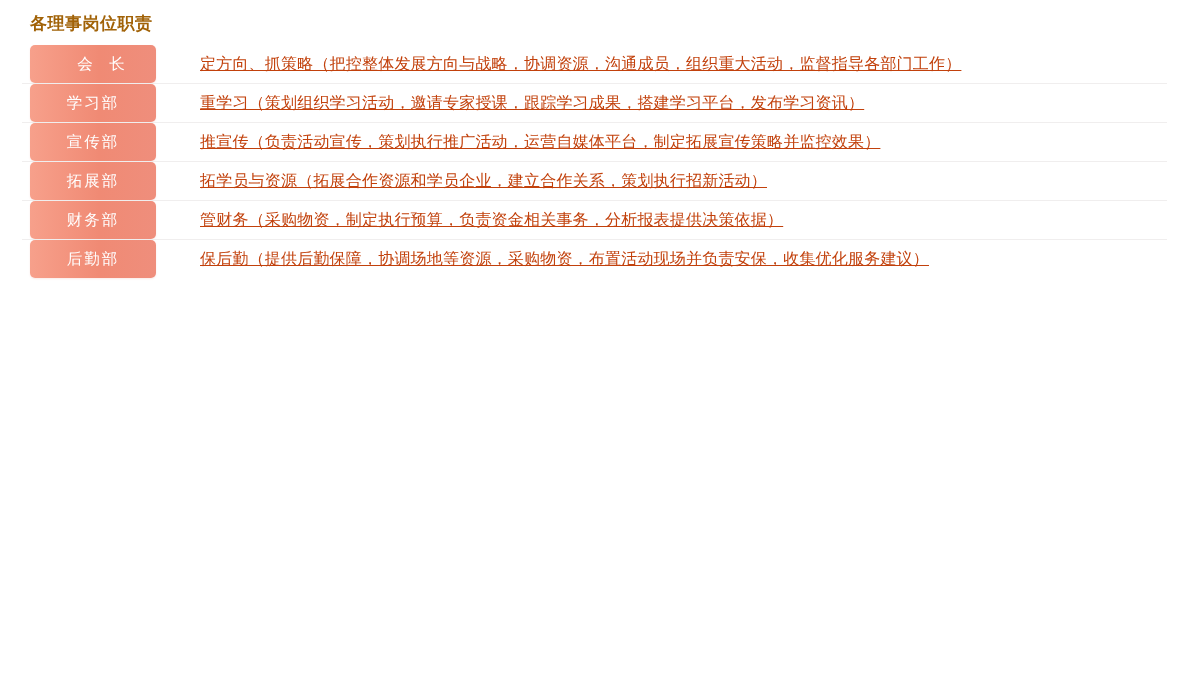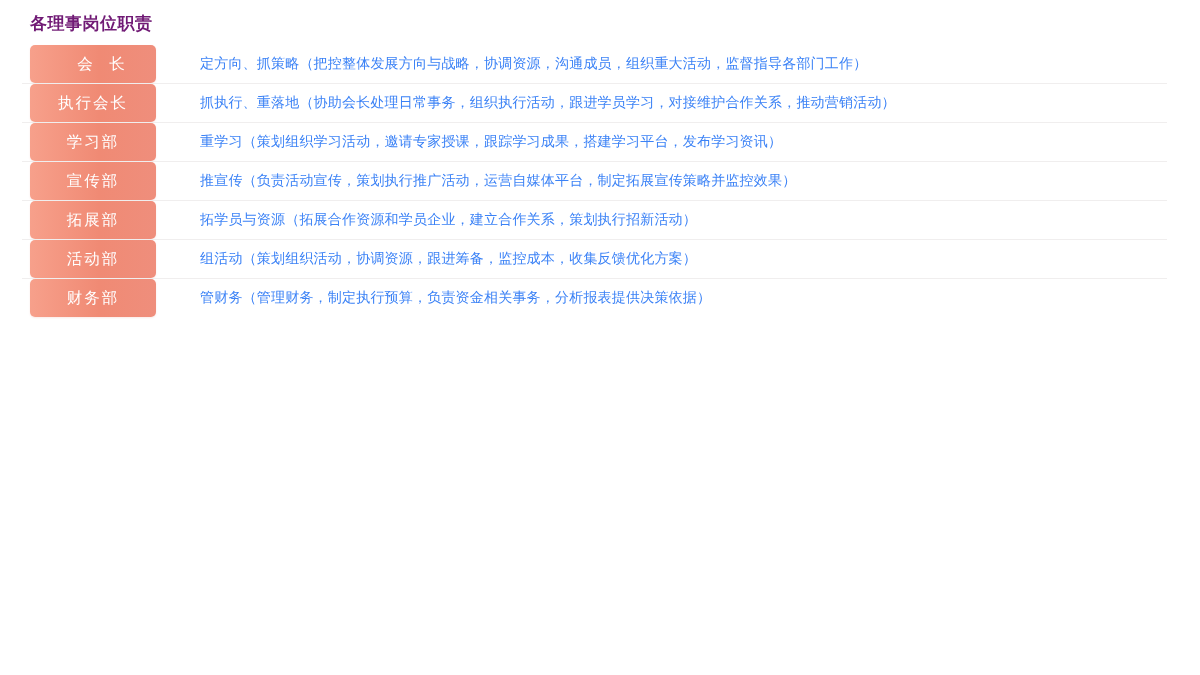--- a/index.html
+++ b/index.html
@@ -17,21 +17,21 @@
   #page {
     position: relative;
     width: 1200px;
     height: 675px;
     box-sizing: border-box;
     padding: 8px 22px 0 22px;
   }
   #page-title {
     font-size: 17px;
     font-weight: bold;
-    color: #701a75;
+    color: #a16207;
     letter-spacing: 0.5px;
     margin: 4px 0 10px 8px;
   }
   #duty-table {
     width: 1145px;
     border-collapse: collapse;
     table-layout: fixed;
   }
   #duty-table tr {
     border-bottom: 1px solid #f0eeee;
@@ -40,24 +40,25 @@
     border-bottom: none;
   }
   td.role-cell {
     width: 152px;
     padding: 0 0 0 8px;
     vertical-align: middle;
   }
   td.desc-cell {
     padding: 0 6px 0 18px;
     vertical-align: middle;
-    font-size: 14px;
+    font-size: 16px;
     line-height: 1.55;
-    color: #3b82f6;
+    color: #c2410c;
     letter-spacing: 0.2px;
+    text-decoration: underline;
   }
   .role-pill {
     display: flex;
     align-items: center;
     justify-content: center;
     width: 126px;
     height: 38px;
     border-radius: 5px;
     color: #ffffff;
     font-size: 15.5px;
@@ -80,49 +81,43 @@
   <table id="duty-table">
     <tbody>
       <tr>
         <td class="role-cell">
           <div class="role-pill wide-gap">会 长</div>
         </td>
         <td class="desc-cell">定方向、抓策略（把控整体发展方向与战略，协调资源，沟通成员，组织重大活动，监督指导各部门工作）</td>
       </tr>
       <tr>
         <td class="role-cell">
-          <div class="role-pill">执行会长</div>
-        </td>
-        <td class="desc-cell">抓执行、重落地（协助会长处理日常事务，组织执行活动，跟进学员学习，对接维护合作关系，推动营销活动）</td>
-      </tr>
-      <tr>
-        <td class="role-cell">
           <div class="role-pill">学习部</div>
         </td>
         <td class="desc-cell">重学习（策划组织学习活动，邀请专家授课，跟踪学习成果，搭建学习平台，发布学习资讯）</td>
       </tr>
       <tr>
         <td class="role-cell">
           <div class="role-pill">宣传部</div>
         </td>
         <td class="desc-cell">推宣传（负责活动宣传，策划执行推广活动，运营自媒体平台，制定拓展宣传策略并监控效果）</td>
       </tr>
       <tr>
         <td class="role-cell">
           <div class="role-pill">拓展部</div>
         </td>
         <td class="desc-cell">拓学员与资源（拓展合作资源和学员企业，建立合作关系，策划执行招新活动）</td>
       </tr>
       <tr>
         <td class="role-cell">
-          <div class="role-pill">活动部</div>
+          <div class="role-pill">财务部</div>
         </td>
-        <td class="desc-cell">组活动（策划组织活动，协调资源，跟进筹备，监控成本，收集反馈优化方案）</td>
+        <td class="desc-cell">管财务（采购物资，制定执行预算，负责资金相关事务，分析报表提供决策依据）</td>
       </tr>
       <tr>
         <td class="role-cell">
-          <div class="role-pill">财务部</div>
+          <div class="role-pill">后勤部</div>
         </td>
-        <td class="desc-cell">管财务（管理财务，制定执行预算，负责资金相关事务，分析报表提供决策依据）</td>
+        <td class="desc-cell">保后勤（提供后勤保障，协调场地等资源，采购物资，布置活动现场并负责安保，收集优化服务建议）</td>
       </tr>
     </tbody>
   </table>
 </div>
 
 </body></html>

